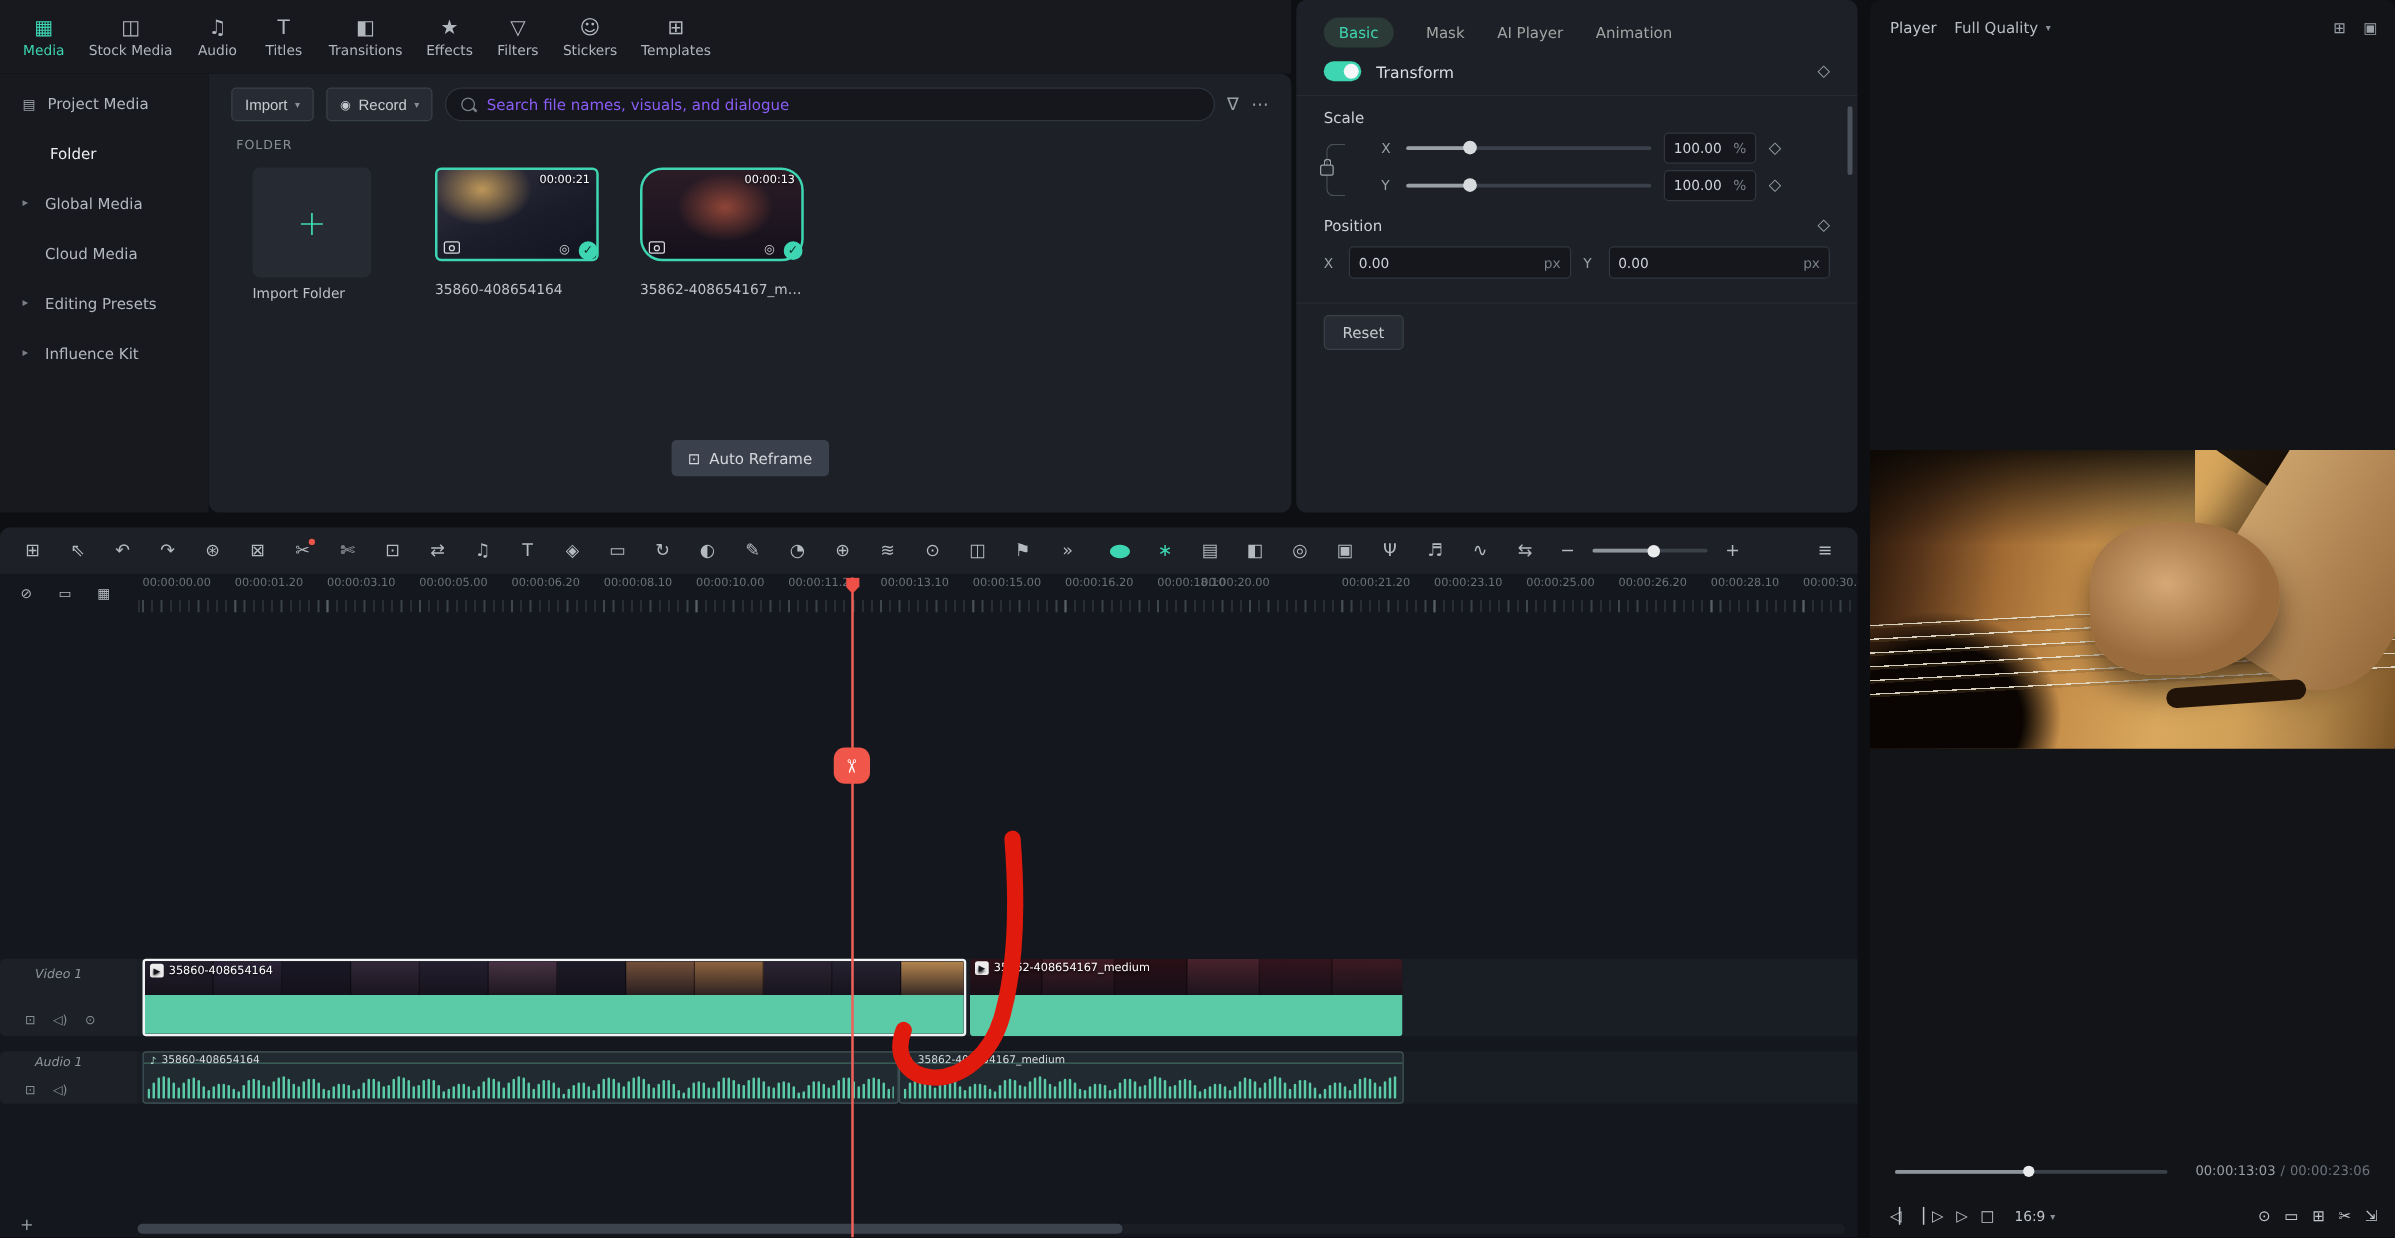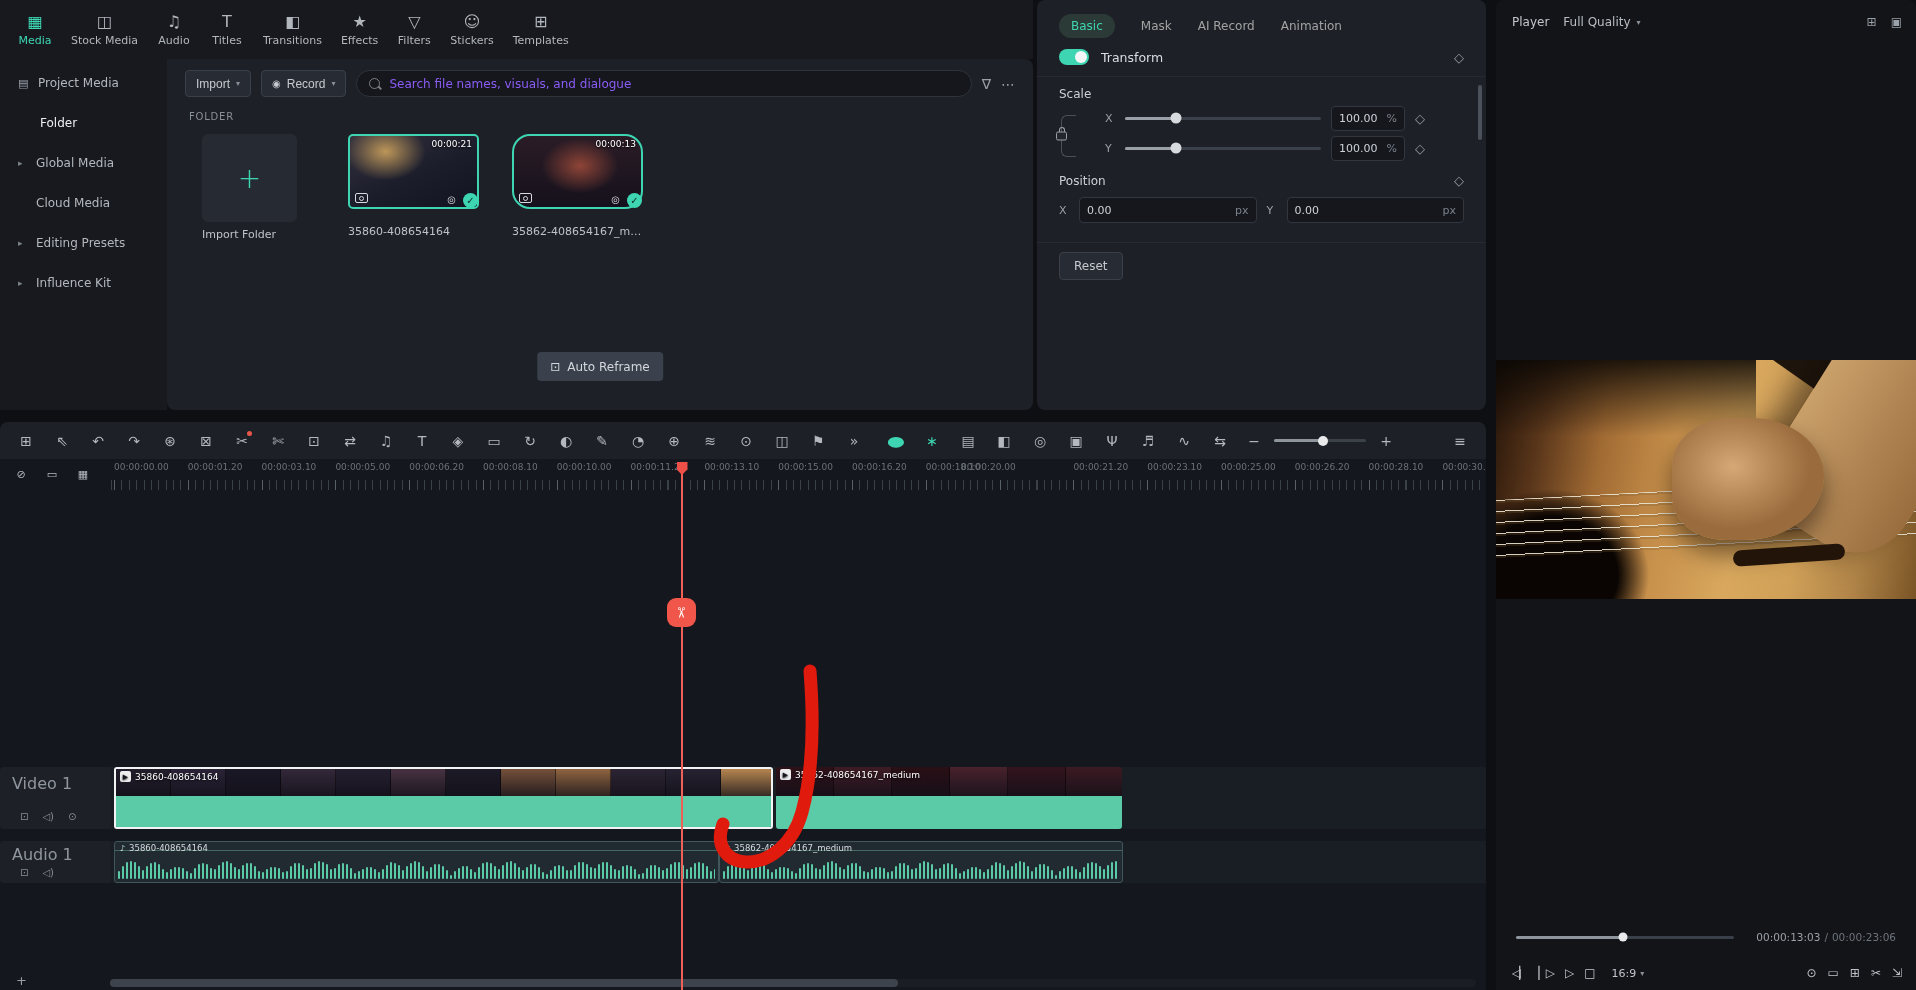--- a/index.html
+++ b/index.html
@@ -130,21 +130,21 @@
   .ruler-tools{position:absolute;left:14px;top:8px;display:flex;gap:17px;font-size:11px;color:#8a9097;}
   .ruler-tools .tl-icon{width:14px;height:16px;line-height:16px;font-size:11px;}
   .ruler-strip{position:absolute;left:110px;right:0;top:0;height:100%;overflow:hidden;}
   .ruler-label{position:absolute;top:3px;font-size:9px;color:#6a7179;white-space:nowrap;}
   .ticks{position:absolute;left:0;right:0;bottom:0;height:10px;background:repeating-linear-gradient(90deg,#596068 0 1px,rgba(0,0,0,0) 1px 73.8px),repeating-linear-gradient(90deg,#3b4149 0 1px,rgba(0,0,0,0) 1px 7.38px);background-position:4px 0,4px 0;}
   .track{position:absolute;left:0;width:1486px;}
   #track-video{top:345px;height:62px;}
   #track-audio{top:419px;height:42px;}
   .lane{position:absolute;left:110px;right:0;top:0;bottom:0;background:#191d24;}
   .track-head{position:absolute;left:0;top:0;width:110px;height:100%;background:#1d2127;border-radius:4px 0 0 4px;cursor:pointer;}
-  .th-name{position:absolute;left:12px;top:7px;font-size:16px;color:#9096a0;}
+  .th-name{position:absolute;left:28px;top:7px;font-size:10px;color:#9096a0;font-style:italic;}
   #track-audio .th-name{top:4px;}
   .th-icons{position:absolute;left:20px;bottom:7px;display:flex;gap:14px;}
   #track-audio .th-icons{bottom:5px;}
   .th-icon{font-size:10px;color:#878d97;cursor:pointer;}
   .vclip{position:absolute;top:0;height:62px;border-radius:3px;overflow:hidden;box-sizing:border-box;cursor:pointer;}
   #vclip1{left:114px;width:659px;border:2px solid var(--selection-white,#f2f3f5);}
   #vclip2{left:776px;width:346px;}
   .film{display:flex;height:29px;overflow:hidden;background:#14121a;}
   #vclip1 .film{height:27px;}
   .seg{height:100%;flex:0 0 auto;border-right:1px solid rgba(0,0,0,.45);box-sizing:border-box;}
@@ -291,21 +291,21 @@
     <button class="auto-reframe">
       <span class="ar-icon">⊡</span>
       <span>Auto Reframe</span>
     </button>
   </section>
 
   <section class="props-panel">
     <div class="pp-subtabs">
         <span class="pp-subtab active">Basic</span>
         <span class="pp-subtab">Mask</span>
-        <span class="pp-subtab">AI Record</span>
+        <span class="pp-subtab">AI Player</span>
         <span class="pp-subtab">Animation</span>
       </div>
     <div class="transform-row">
       <span class="toggle on"></span>
       <span class="pp-strong">Transform</span>
       <span class="spacer"></span>
       <span class="diamond">◇</span>
     </div>
     <div class="pp-sec-label">Scale</div>
     <div class="slider-rows">

